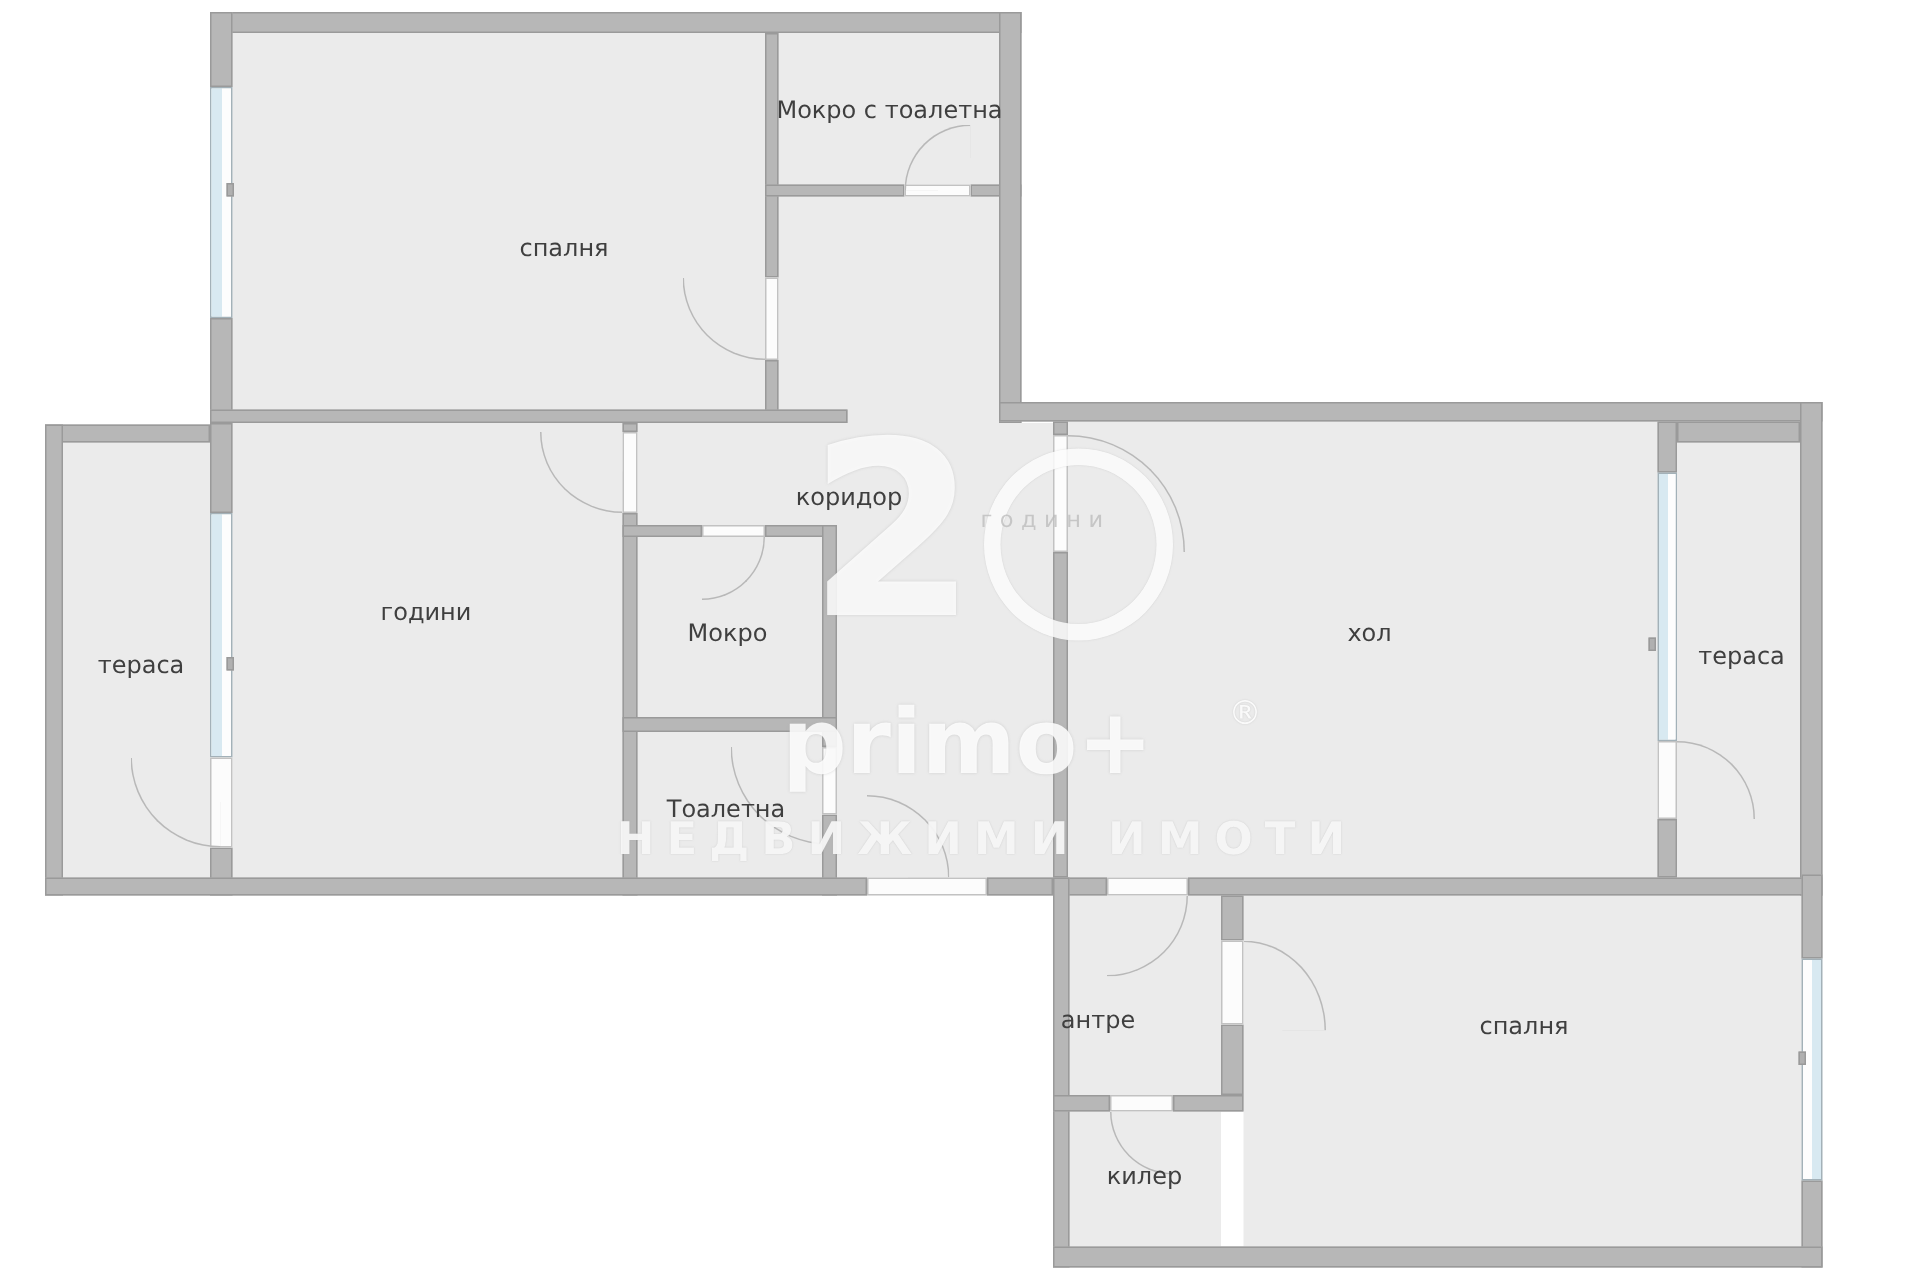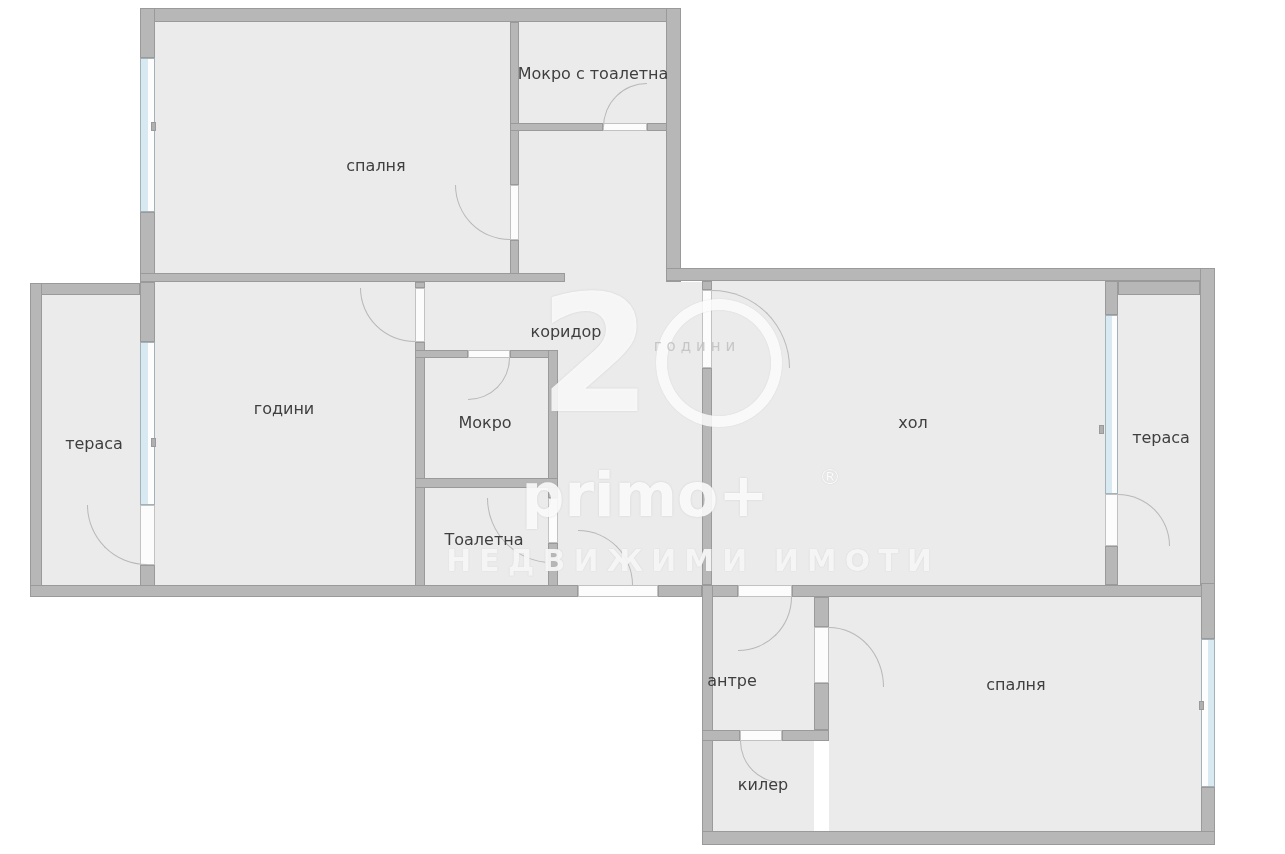--- a/index.html
+++ b/index.html
@@ -26,21 +26,21 @@
             color:rgba(255,255,255,0.82);text-shadow:0 0 2px rgba(170,170,170,0.45);}
   .wm-ring{left:656px;top:299px;width:104px;height:106px;border:11px solid rgba(252,252,252,0.85);
            border-radius:50%;box-shadow:0 0 1px rgba(170,170,170,0.5),inset 0 0 1px rgba(170,170,170,0.5);}
   .wm-word{left:697px;top:346px;transform:translate(-50%,-50%);font-size:15px;letter-spacing:5px;
            color:rgba(185,185,185,0.75);}
   .wm-brand{left:645px;top:495px;transform:translate(-50%,-50%);font-size:60px;font-weight:bold;
             color:rgba(255,255,255,0.85);text-shadow:0 0 2px rgba(170,170,170,0.45);}
   .wm-reg{left:830px;top:476px;transform:translate(-50%,-50%);font-size:22px;
           color:rgba(255,255,255,0.9);text-shadow:0 0 1px rgba(170,170,170,0.6);}
   .wm-tag{left:658px;top:560px;transform:translate(-50%,-50%);font-size:30px;font-weight:bold;letter-spacing:8px;
-          color:rgba(250,250,250,0.9);text-shadow:0 0 1px rgba(165,165,165,0.55);margin-left:35px;}
+          color:rgba(250,250,250,0.9);text-shadow:0 0 1px rgba(165,165,165,0.55);}
 </style>
 </head>
 <body>
 
 <div id="canvas">
 
   <i class="r floor" style="left:155px;top:22px;width:355px;height:251px"></i>
   <i class="r floor" style="left:519px;top:22px;width:147px;height:101px"></i>
   <i class="r floor" style="left:519px;top:131px;width:147px;height:151px"></i>
   <i class="r floor" style="left:155px;top:282px;width:260px;height:303px"></i>

